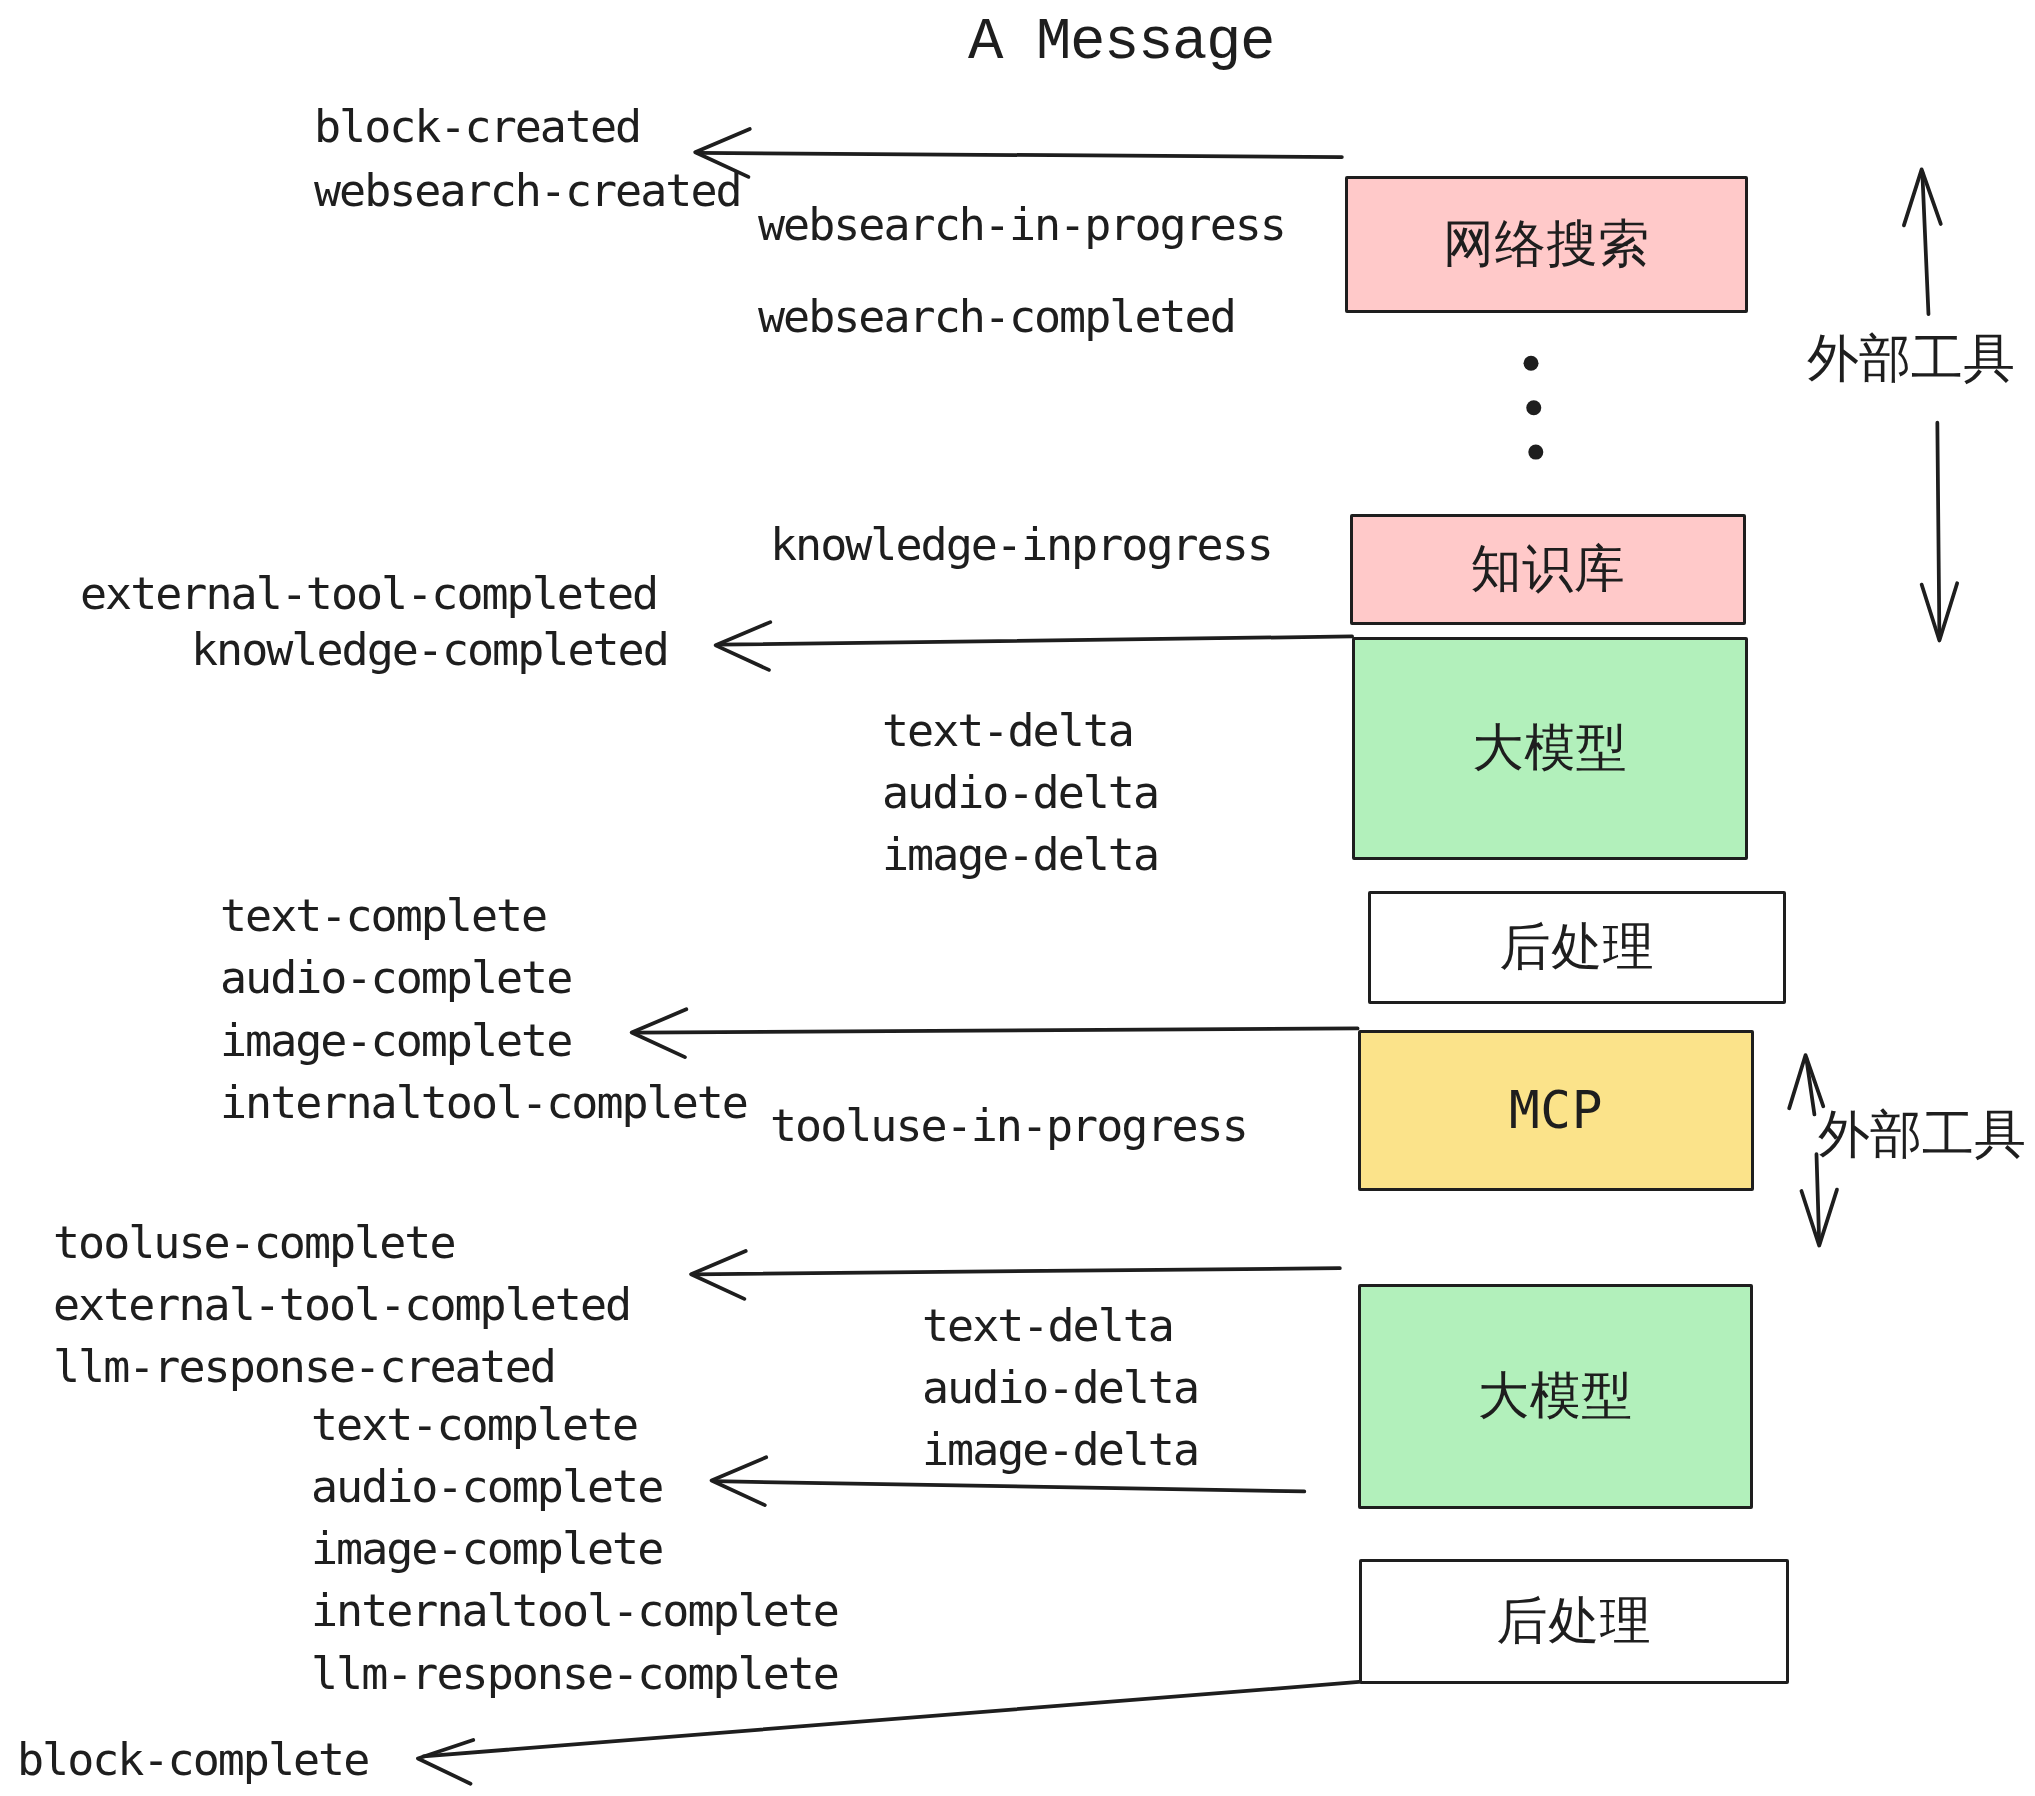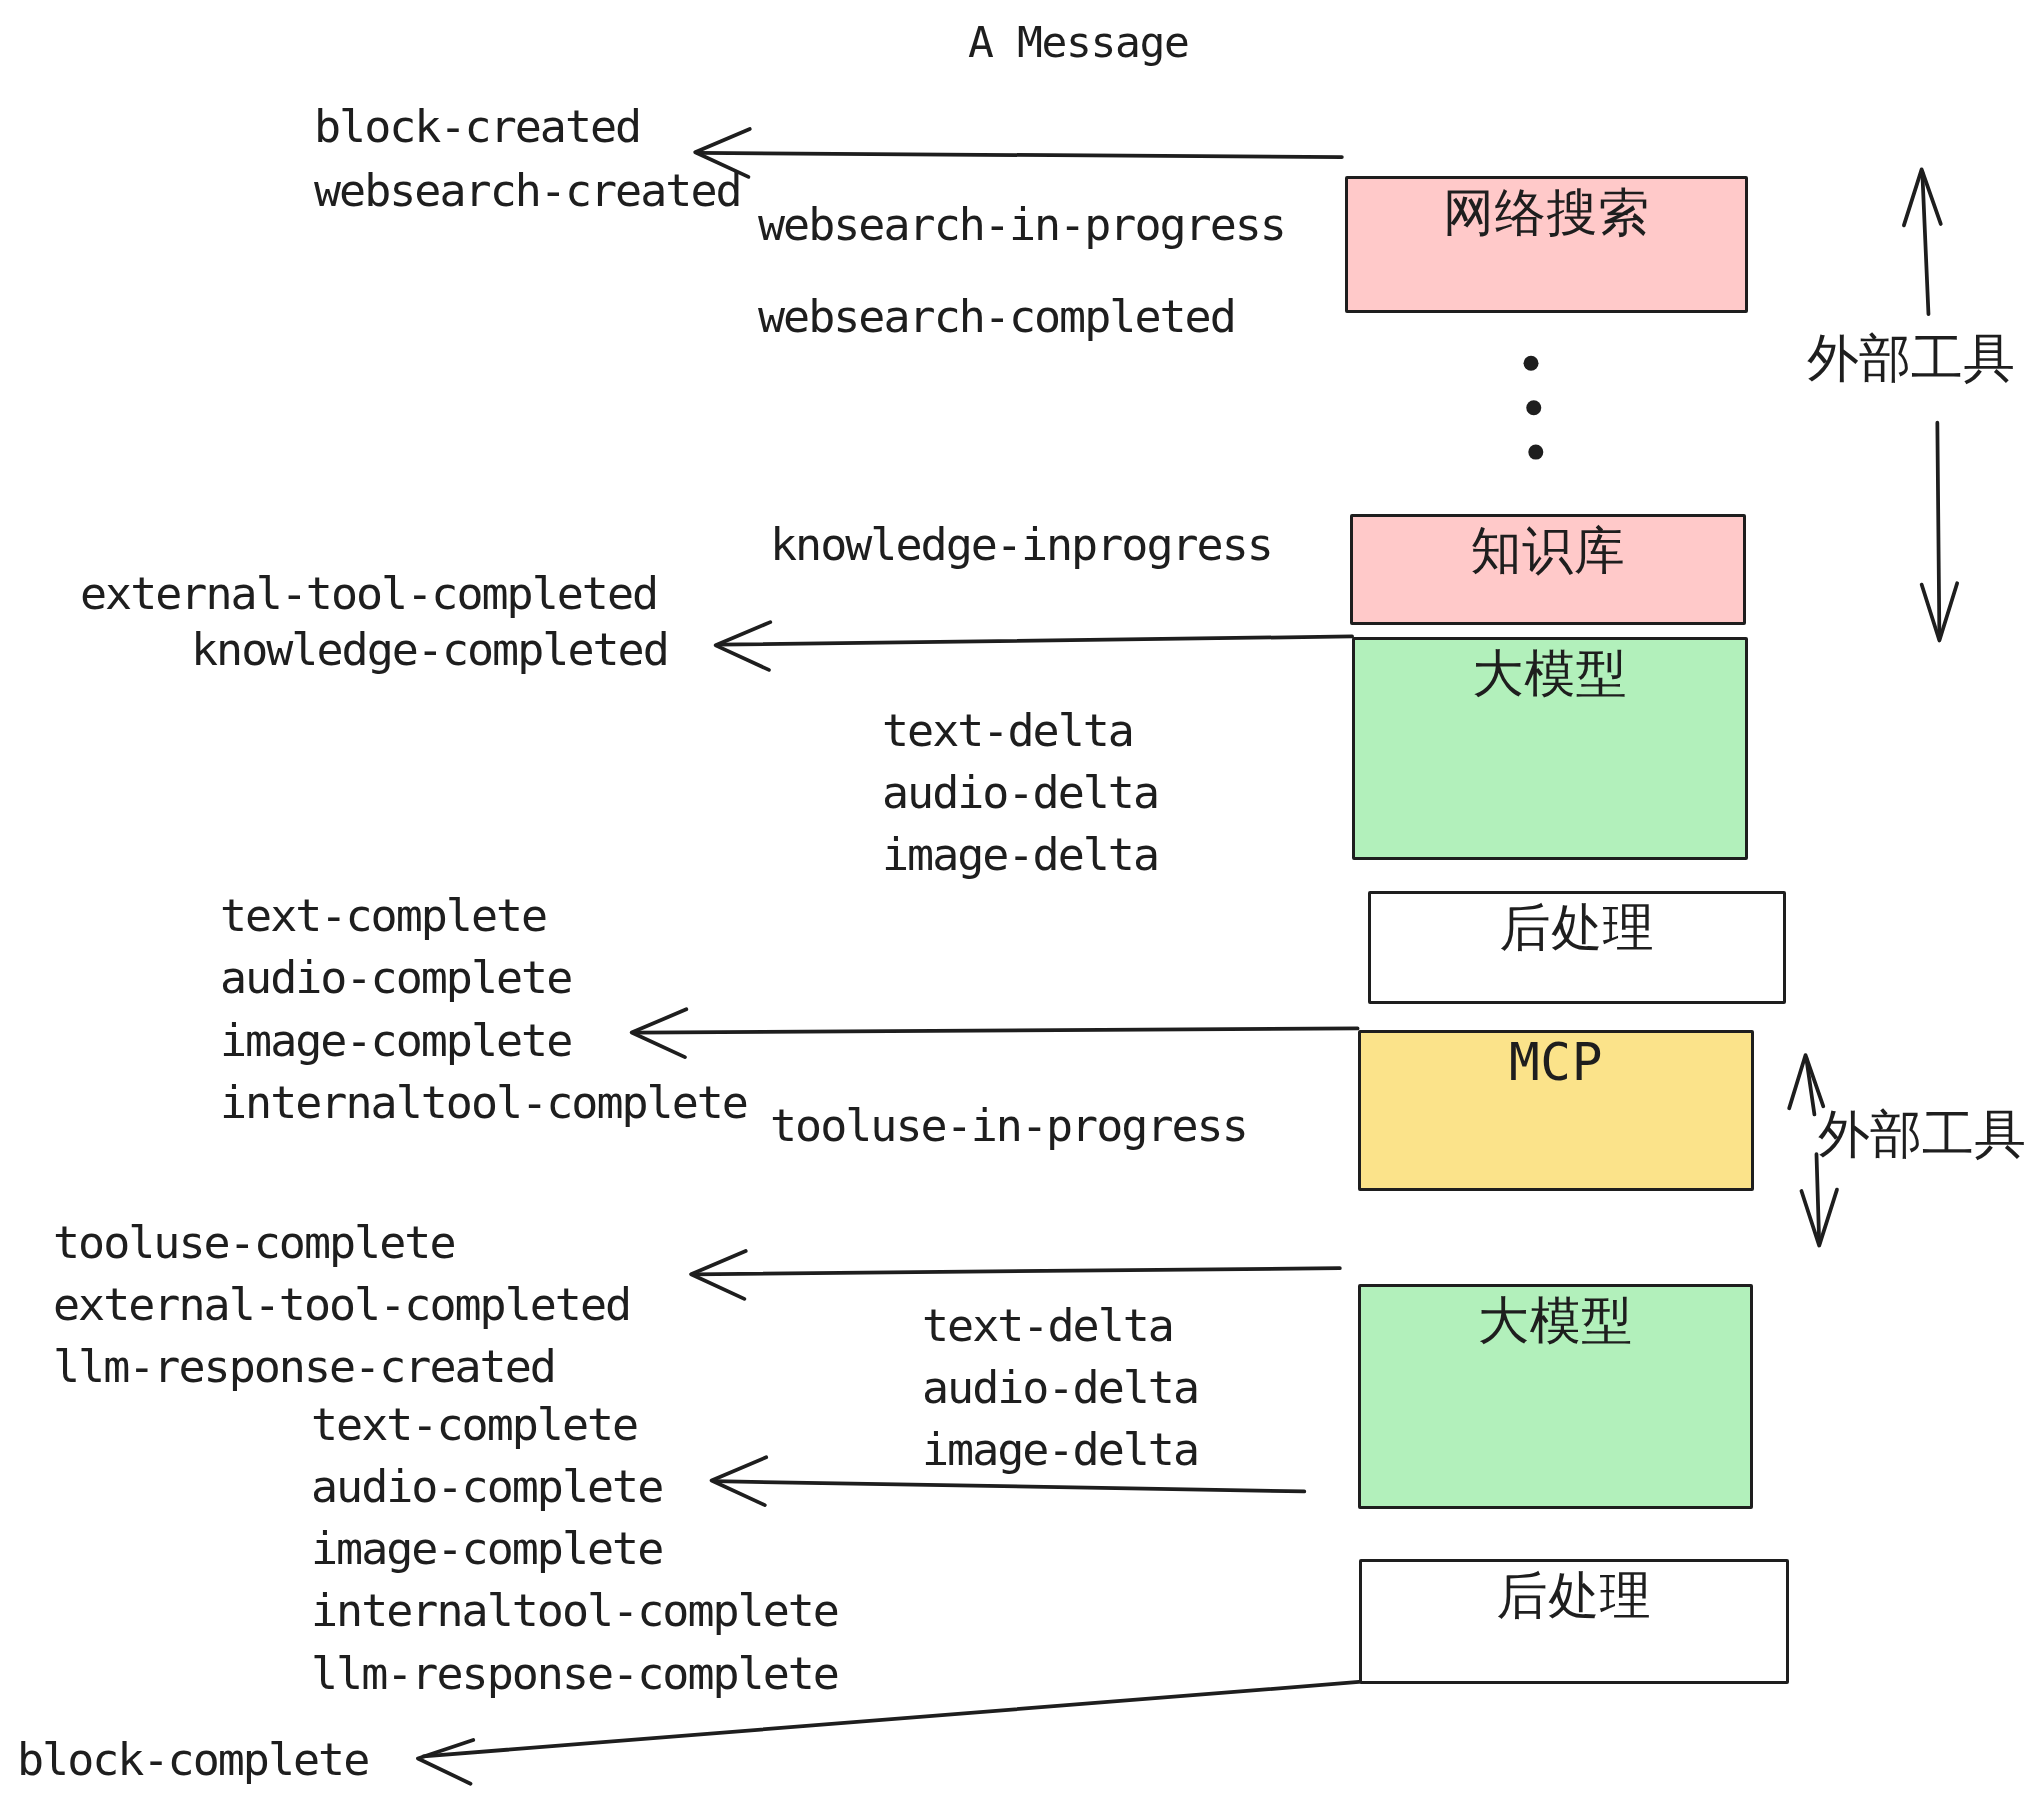--- a/index.html
+++ b/index.html
@@ -6,38 +6,39 @@
   #canvas{
     position:relative;
     width:2035px;height:1796px;
     background:#ffffff;
     font-family:"DejaVu Sans Mono","Liberation Mono",monospace;
     color:var(--stroke,#1e1e1e);
     overflow:hidden;
   }
   .title{
     position:absolute;
-    font-size:43px;
+    font-size:59px;
     letter-spacing:-1.4px;
     white-space:nowrap;
     transform:translateY(-50%);
+    font-family:Liberation Mono, monospace;
   }
   .evt{
     position:absolute;
     font-size:45px;
     letter-spacing:-2px;
     white-space:nowrap;
     transform:translateY(-50%);
     text-align:center;
   }
   .box{
     position:absolute;
     border:3.4px solid var(--stroke,#1e1e1e);
     border-radius:2px;
-    display:flex;align-items:flex-start;justify-content:center;
+    display:flex;align-items:center;justify-content:center;
     box-sizing:border-box;
   }
   .box .box-label{
     font-size:51px;
     letter-spacing:0.7px;
     font-family:"DejaVu Sans Mono","DejaVu Sans","Liberation Sans",sans-serif;
     white-space:nowrap;
   }
   .side-note{
     position:absolute;

